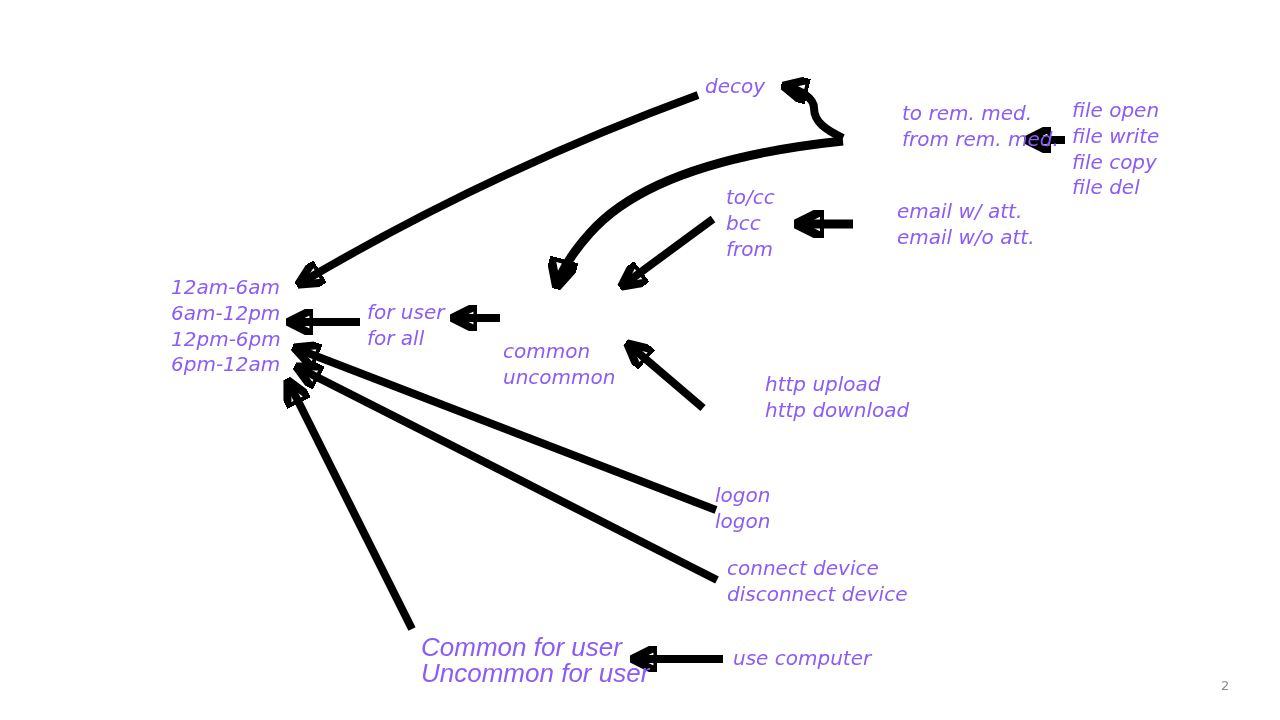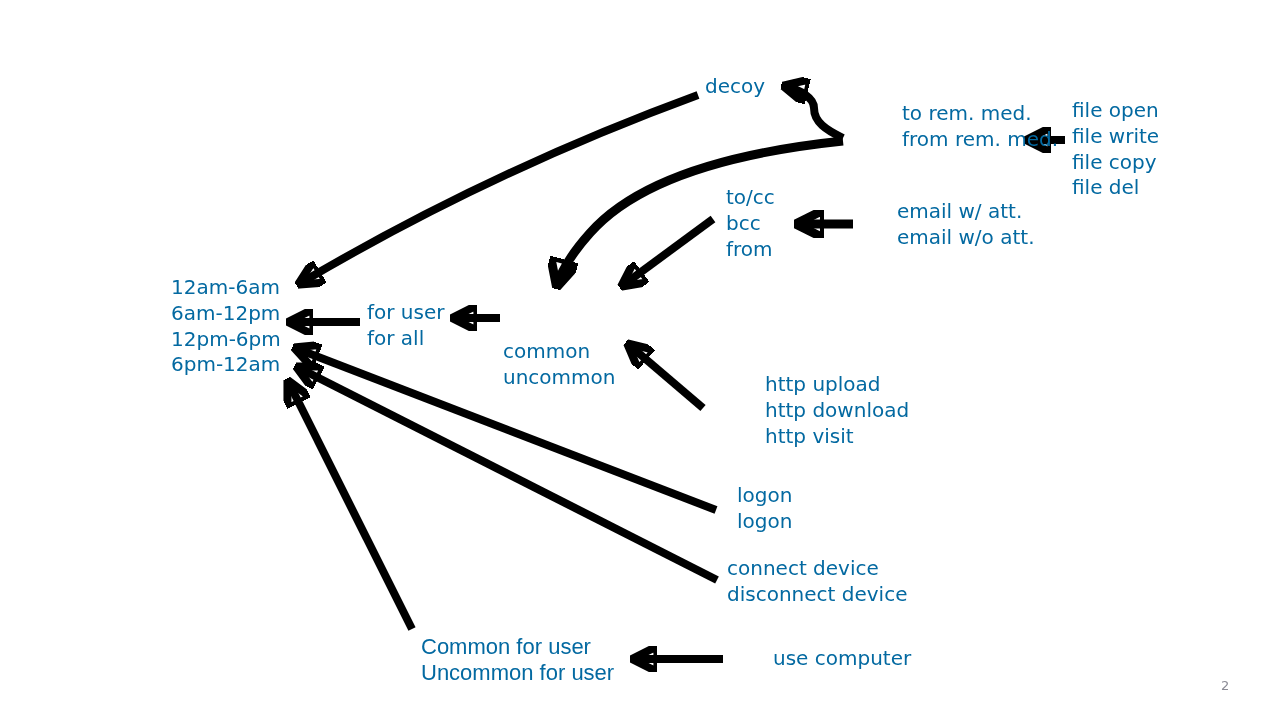--- a/index.html
+++ b/index.html
@@ -14,26 +14,27 @@
   #arrow-layer {
     position: absolute; left: 0; top: 0;
     width: 1280px; height: 720px;
   }
   #arrow-layer path { fill: none; stroke: #000000; stroke-linecap: butt; }
   .node {
     position: absolute;
     font-size: 20px;
     line-height: 25.8px;
     white-space: nowrap;
-    color: #0369a1;
+    color: #8b5cf6;
+    font-style: italic;
   }
   .node span { display: block; }
   .node-narrow {
     font-family: "Liberation Sans", sans-serif;
-    font-size: 22px;
+    font-size: 26px;
     line-height: 26px;
   }
   .slide-number {
     position: absolute;
     left: 1221px; top: 678px;
     font-size: 13px;
     color: #8b8b95;
   }
 </style>
 </head>
@@ -101,35 +102,34 @@
 </div>
 
 <div class="node" style="left:503px; top:294px;margin-top:45px;">
   <span>common</span>
   <span>uncommon</span>
 </div>
 
 <div class="node" style="left:721px; top:372px;margin-left:44px;">
   <span>http upload</span>
   <span>http download</span>
-  <span>http visit</span>
 </div>
 
-<div class="node" style="left:737px; top:483px;">
+<div class="node" style="left:715px; top:483px;">
   <span>logon</span>
   <span>logon</span>
 </div>
 
 <div class="node" style="left:727px; top:556px;">
   <span>connect device</span>
   <span>disconnect device</span>
 </div>
 
 <div class="node node-narrow" style="left:421px; top:634px;">
   <span>Common for user</span>
   <span>Uncommon for user</span>
 </div>
 
-<div class="node" style="left:733px; top:646px;margin-left:40px;">
+<div class="node" style="left:733px; top:646px;">
   <span>use computer</span>
 </div>
 
 <div class="slide-number">2</div>
 
 </body></html>

